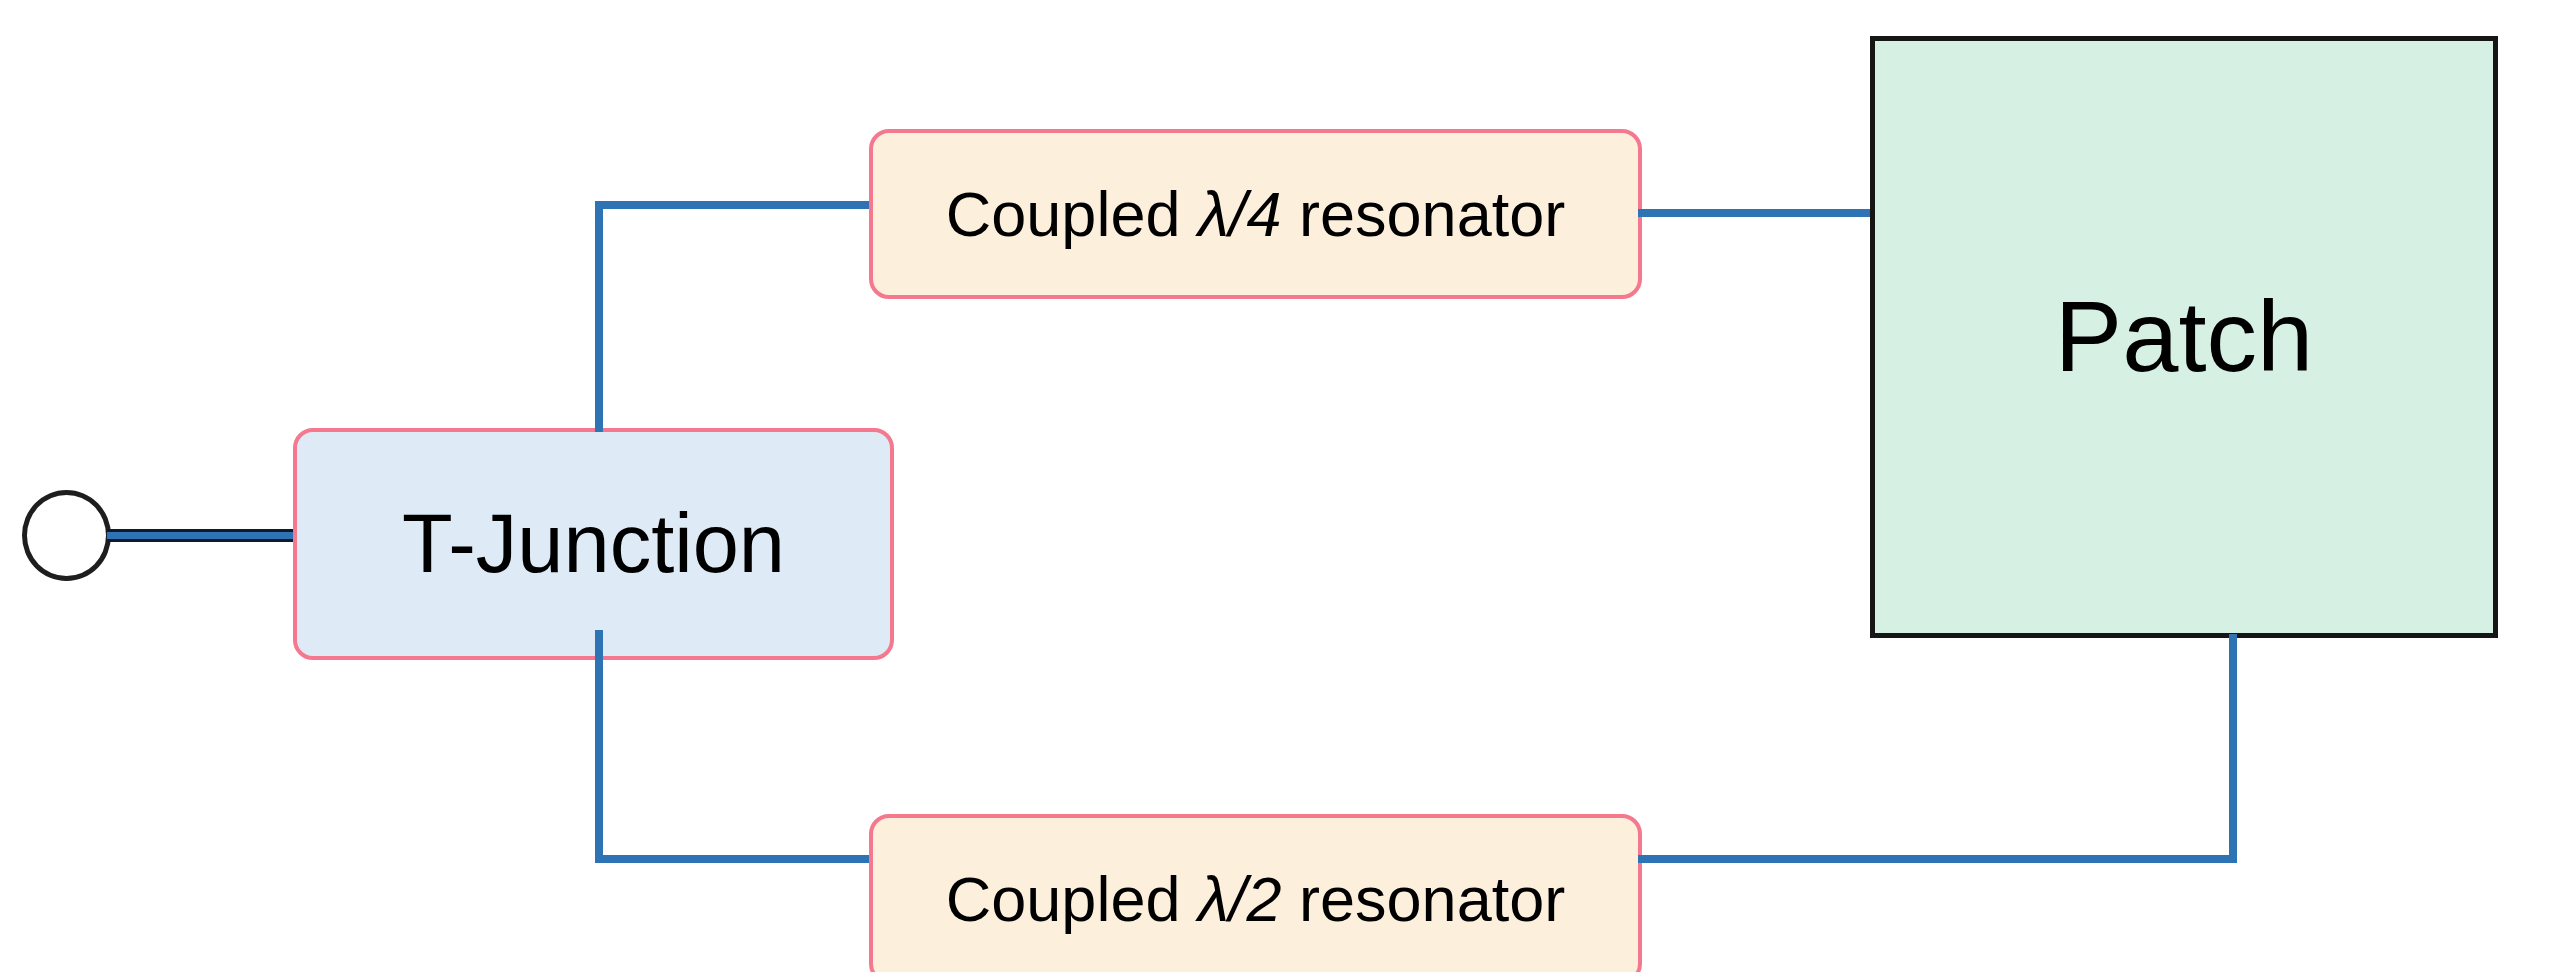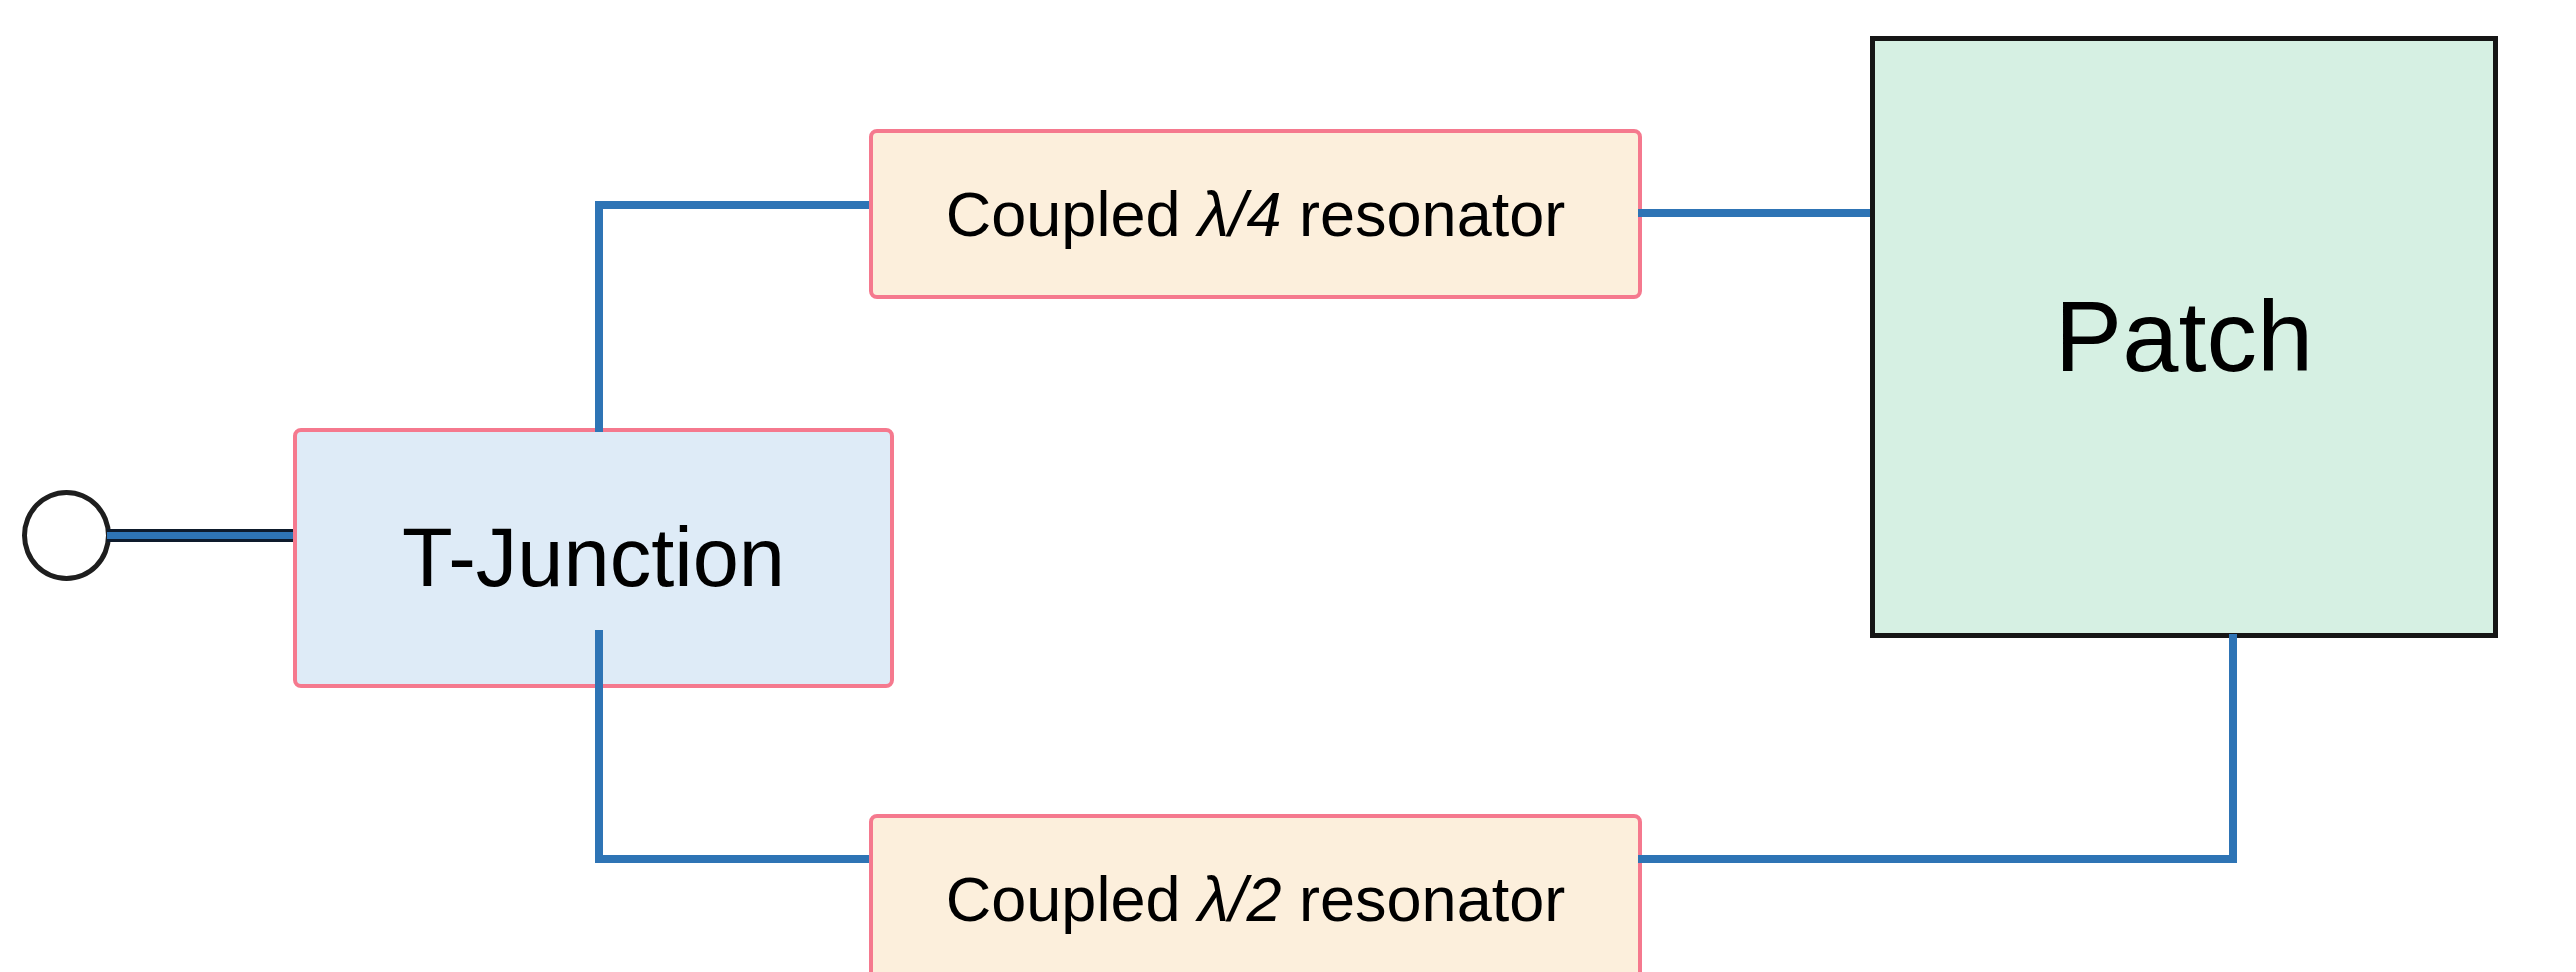--- a/index.html
+++ b/index.html
@@ -20,23 +20,23 @@
     border-bottom:3px solid var(--casing,#0E1B2C);
     box-sizing:border-box;
   }
   
   .node{
     position:absolute;box-sizing:border-box;
     display:flex;flex-direction:column;align-items:center;justify-content:center;
     text-align:center;color:var(--text,#000);
     line-height:1.12;
   }
-  .rounded{border-radius:8px;border:4px solid var(--pink,#F5798E);}
+  .rounded{border-radius:20px;border:4px solid var(--pink,#F5798E);}
   .node-tjunction{
-    left:293px;top:428px;width:601px;height:260px;
+    left:293px;top:428px;width:601px;height:232px;
     background:var(--tjunction-fill,#DEEBF7);
     font-size:83px;
   }
   .node-resonator{
     left:869px;width:773px;height:170px;
     background:var(--resonator-fill,#FCEFDC);
     font-size:63px;
   }
   .node-resonator .label{white-space:nowrap;}
   .frac{font-style:italic;}

